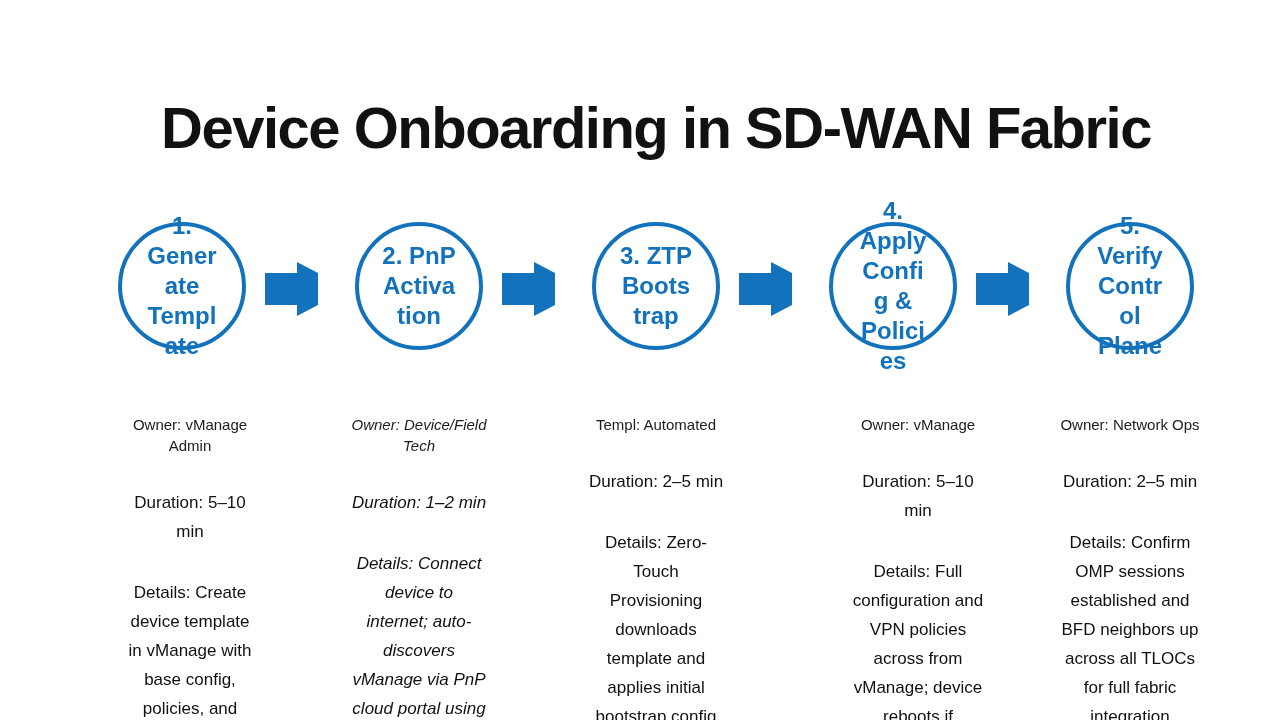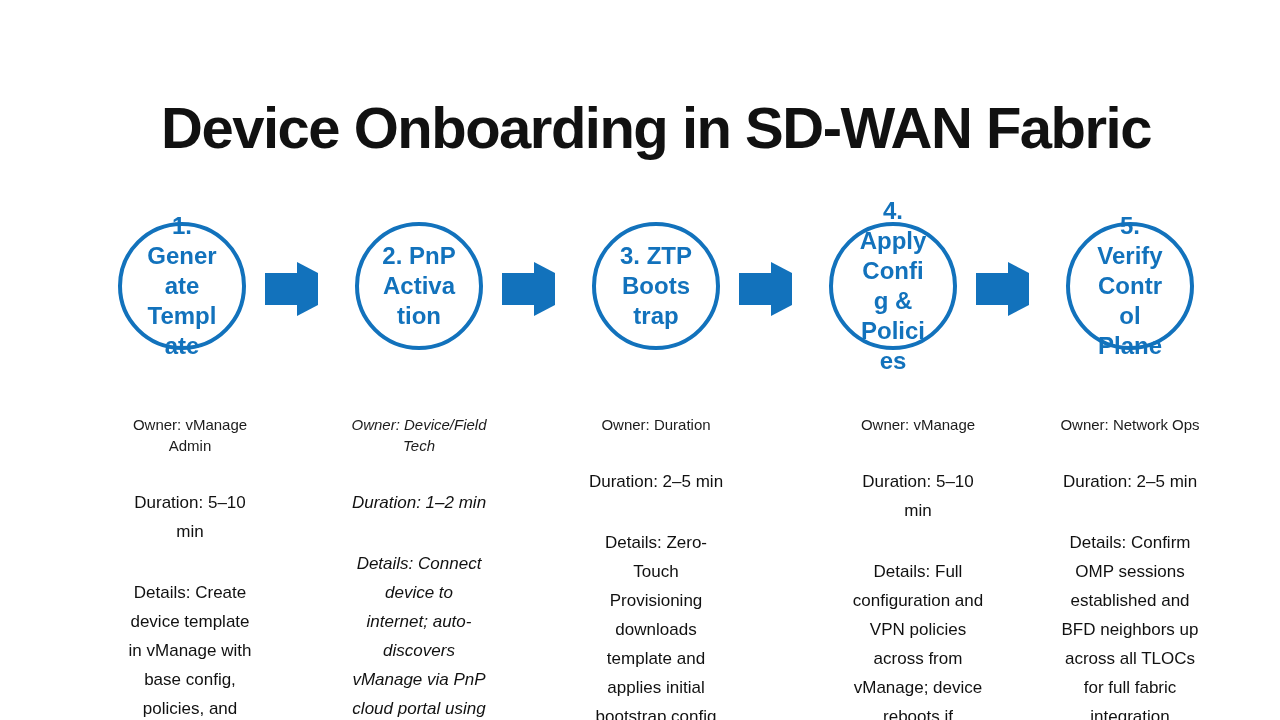--- a/index.html
+++ b/index.html
@@ -174,21 +174,21 @@
     <div class="details">Details: Connect
 device to
 internet; auto-
 discovers
 vManage via PnP
 cloud portal using
 device serial #
 and org ID</div>
   </div>
   <div class="detail d3">
-    <div class="owner">Owner: Duration</div>
+    <div class="owner">Templ: Automated</div>
     <div class="duration">Duration: 2–5 min</div>
     <div class="details">Details: Zero-
 Touch
 Provisioning
 downloads
 template and
 applies initial
 bootstrap config
 via secure HTTPS
 connection</div>

